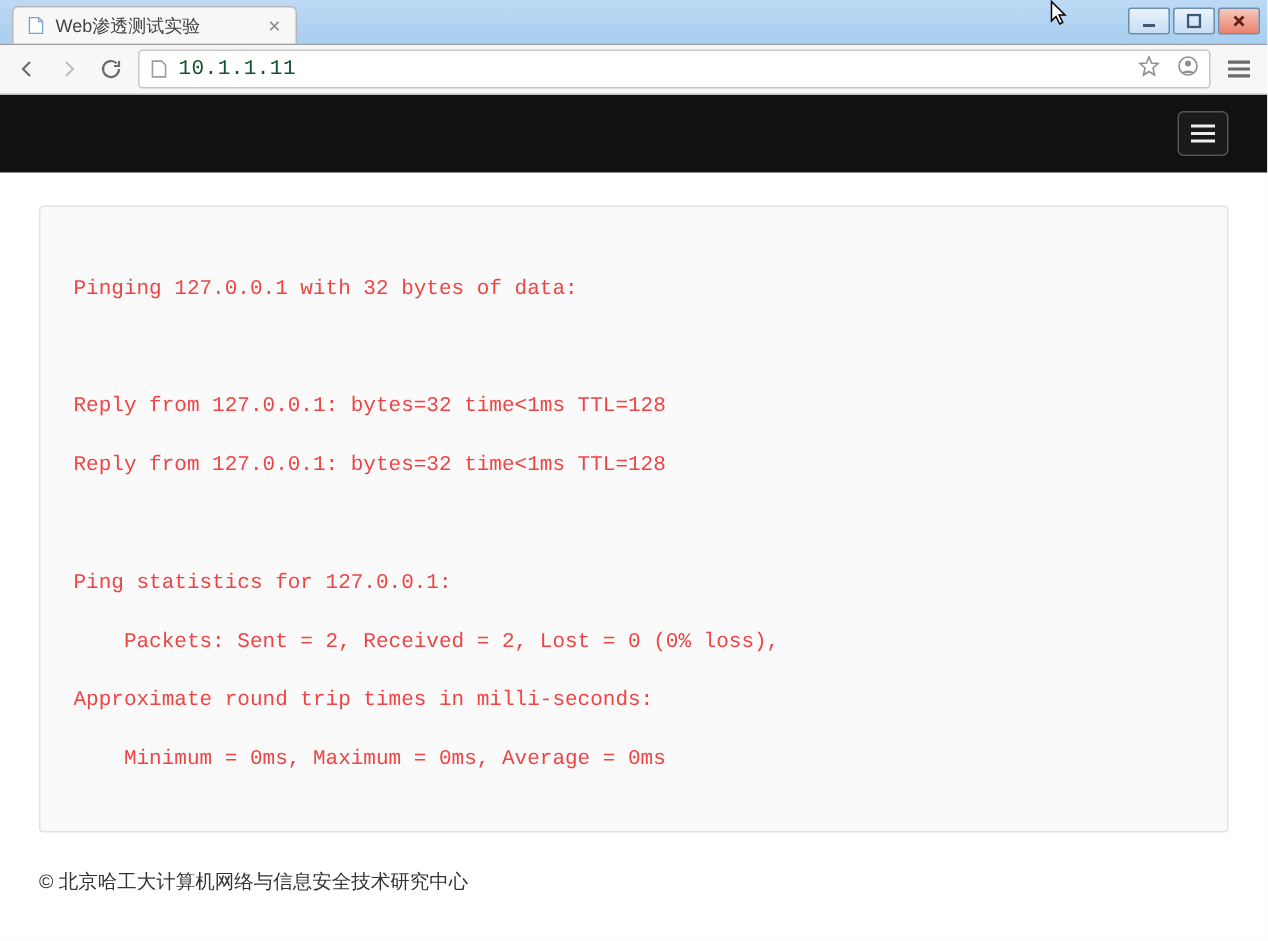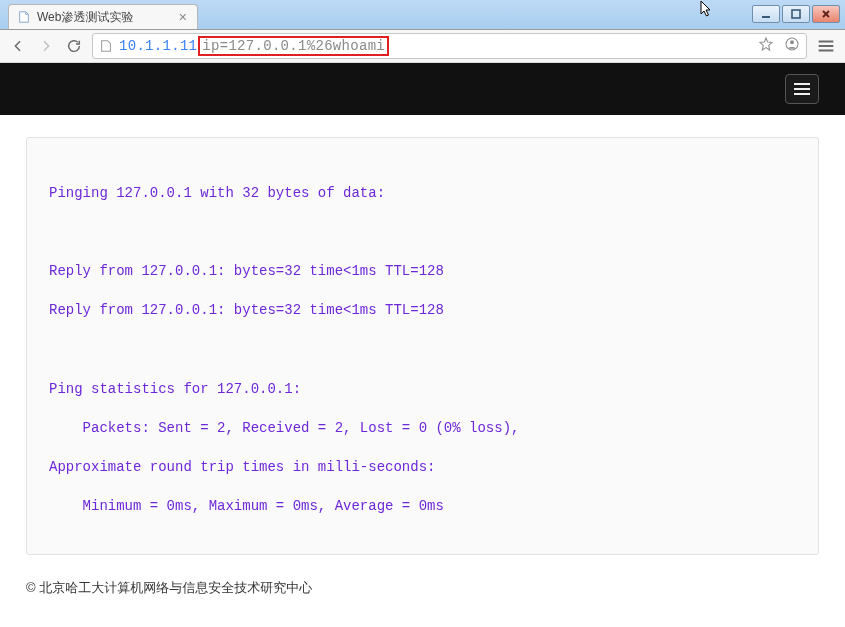--- a/index.html
+++ b/index.html
@@ -94,21 +94,21 @@
       align-items: center;
       padding: 0 6px;
       gap: 6px;
       font-family: "Consolas","Courier New",monospace;
       font-size: 14px;
       color: #8a8a8a;
       position: relative;
     }
     .omnibox .page-icon { width:14px; height:14px; color:#9c9c9c; display:flex; align-items:center;}
     .url-text { display:flex; align-items:center; white-space:nowrap; letter-spacing: 0.3px;}
-    .url-text .host { color:#3b82f6; }
+    .url-text .host { color:#14532d; }
     .url-highlight-box {
       border: 2px solid #e02020;
       padding: 0px 2px;
       margin-left: 1px;
     }
     .omnibox-right { margin-left:auto; display:flex; align-items:center; gap:10px; color:#8f8f8f;}
     .omnibox-right svg { width:16px; height:16px; }
     .hamburger {
       width: 22px; height: 22px; display:flex; align-items:center; justify-content:center;
       color:#6b6b6b; cursor:pointer;
@@ -137,21 +137,21 @@
     .page-menu-btn .bars { width:16px; display:flex; flex-direction:column; gap:3px;}
     .page-menu-btn .bars span { height:2px; background:#eee; display:block;}
     .content-wrap { padding: 22px 26px 10px; }
     .terminal-box {
       border: 1px solid #e2e2e2;
       border-radius: 3px;
       background: #fafafa;
       padding: 26px 22px 18px;
       font-family: "Courier New", monospace;
       font-size: 14px;
-      color: #6d28d9;
+      color: #ef4444;
       line-height: 1.4;
       white-space: pre;
     }
     .sys-highlight {
       display:inline-block;
       border: 2px solid #e02020;
       padding: 2px 8px 2px 2px;
       margin-top: 8px;
     }
     .footer-text {
@@ -227,21 +227,20 @@
   </div>
 
   <div class="omnibox">
     <span class="page-icon">
       <svg viewBox="0 0 16 16">
           <path d="M3 2 L10 2 L13 5 L13 14 L3 14 Z" fill="none" stroke="currentColor" stroke-width="1.2"></path>
         </svg>
     </span>
     <span class="url-text">
       <span class="host">10.1.1.11</span>
-        <span class="url-highlight-box">ip=127.0.0.1%26whoami</span>
     </span>
     <span class="omnibox-right">
       <span>
         <svg viewBox="0 0 24 24" fill="none" stroke="currentColor" stroke-width="1.6">
             <path d="M12 3 L14.5 9 L21 9.5 L16 14 L17.5 21 L12 17.5 L6.5 21 L8 14 L3 9.5 L9.5 9 Z"></path>
           </svg>
       </span>
       <span>
         <svg viewBox="0 0 24 24" fill="currentColor">
             <circle cx="12" cy="12" r="9" fill="none" stroke="currentColor" stroke-width="1.6"></circle>

